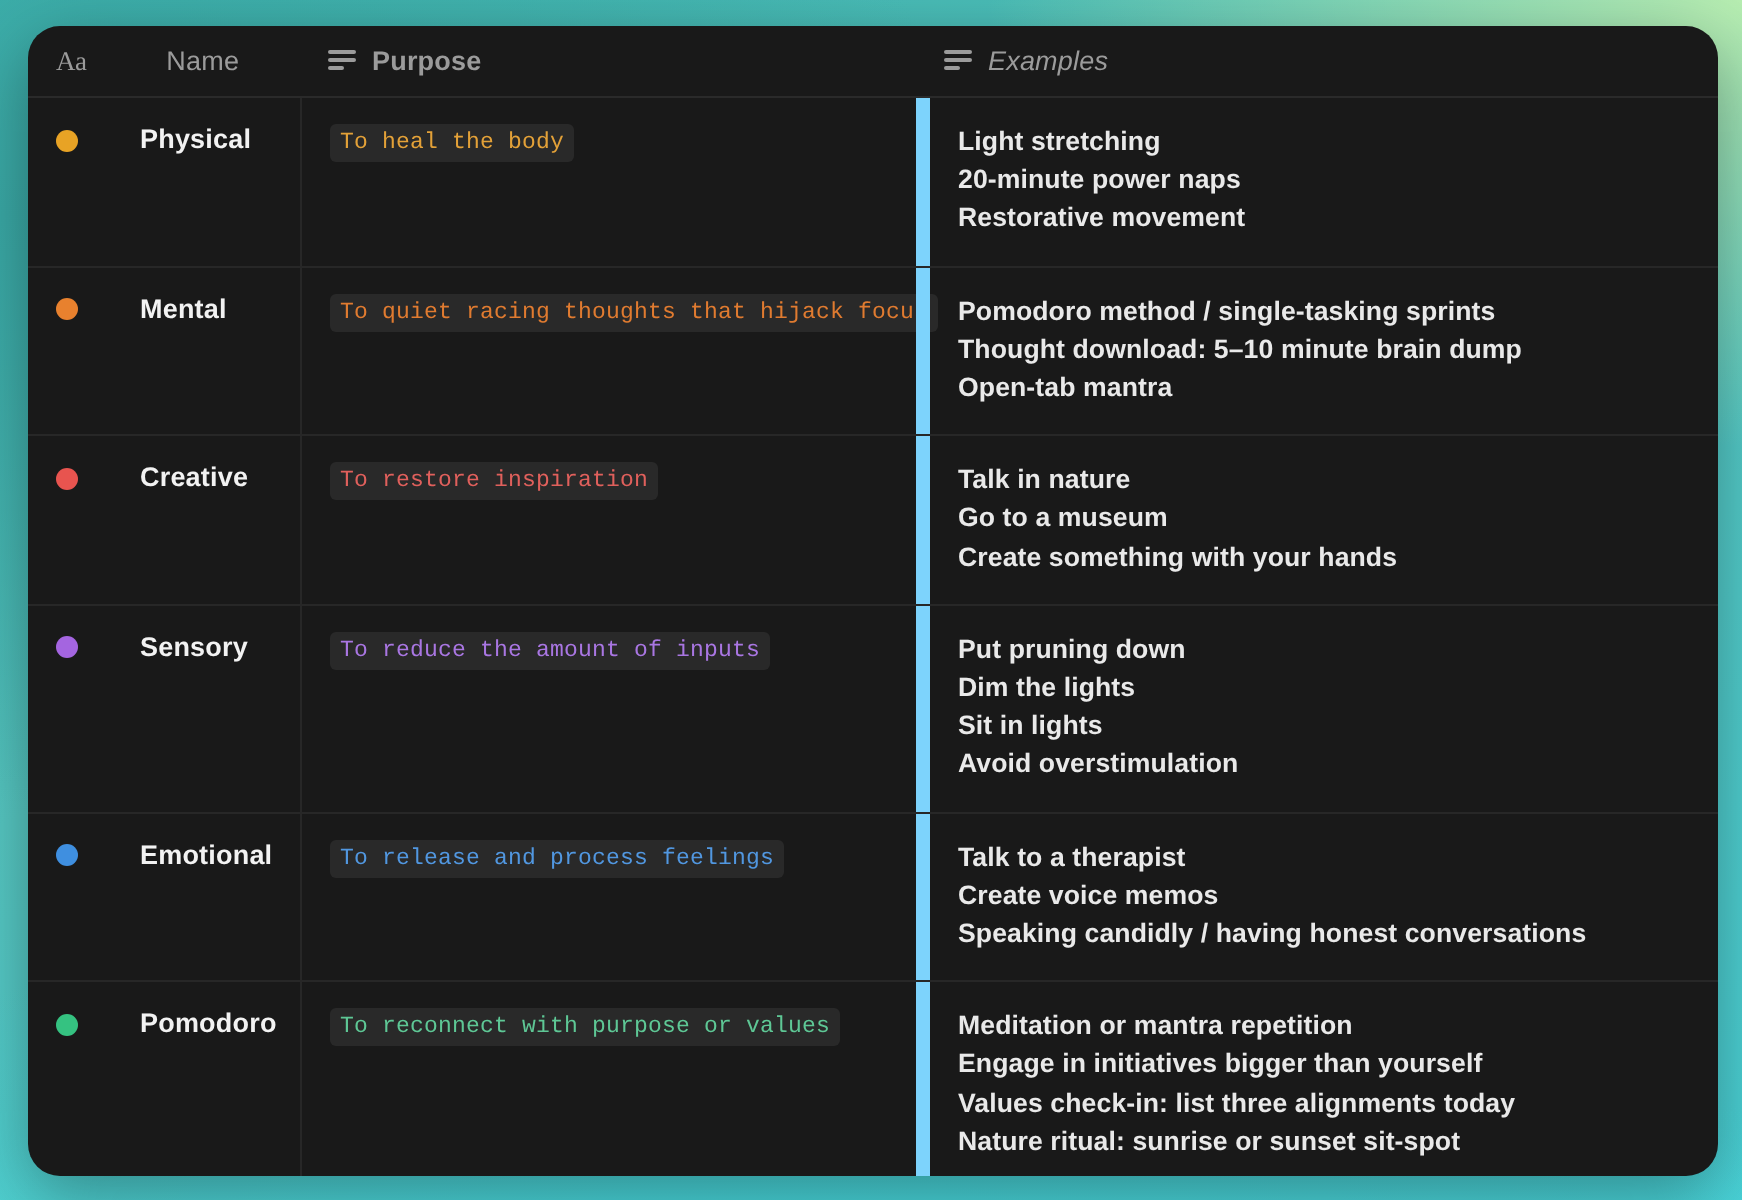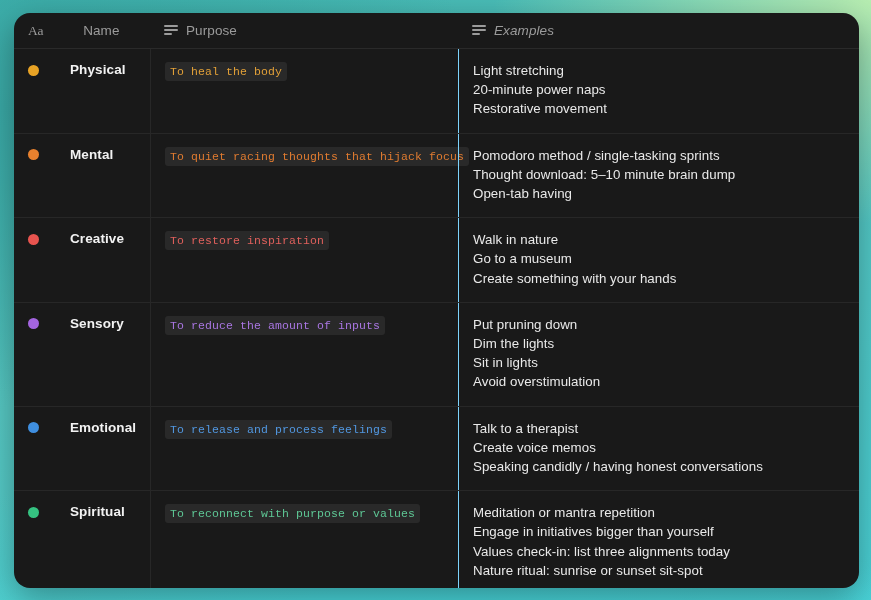--- a/index.html
+++ b/index.html
@@ -49,21 +49,21 @@
     align-items: center;
     gap: 8px;
     padding-left: 14px;
     color: #9b9b9b;
     font-size: 13.5px;
     letter-spacing: 0.1px;
     white-space: nowrap;
     overflow: hidden;
   }
   .hdr-cell.c-name    { width: 136px; gap: 40px; }
-  .hdr-cell.c-purpose { width: 308px; }
+  .hdr-cell.c-purpose { width: 308px; font-weight: bold; }
   .hdr-cell.c-ex      { flex: 1; font-style: italic; }
 
   .ico { display: inline-flex; flex: 0 0 auto; }
 
   .aa-ico {
     font-family: "Liberation Serif", serif;
     font-size: 13.5px;
     color: #9b9b9b;
     letter-spacing: -0.3px;
     line-height: 1;
@@ -85,21 +85,21 @@
   .row {
     display: flex;
     border-bottom: 1px solid #272727;
     min-height: 72px;
   }
   .row:last-child { border-bottom: none; }
 
   .cell { padding: 12px 14px 14px 14px; }
   .cell.c-name    { width: 136px; display: flex; align-items: flex-start; gap: 9px; }
   .cell.c-purpose { width: 308px; border-left: 1px solid #272727; }
-  .cell.c-ex      { flex: 1; border-left: 1px solid #7dd3fc; }
+  .cell.c-ex      { flex: 1; border-left: 7px solid #7dd3fc; font-weight: bold; }
 
   .dot {
     width: 11px; height: 11px;
     border-radius: 50%;
     flex: 0 0 auto;
     margin-top: 3.5px;
   }
 
   .name-txt {
     color: #f2f2f2;
@@ -183,31 +183,31 @@
       </div>
       <div class="row">
         <div class="cell c-name">
           <span class="dot" style="background: rgb(232, 129, 46);"></span>
           <span class="name-txt">Mental</span>
         </div>
         <div class="cell c-purpose"><span class="code" style="color: rgb(224, 123, 48);">To quiet racing thoughts that hijack focus</span></div>
         <div class="cell c-ex">
           <div class="ex-line">Pomodoro method / single-tasking sprints</div>
           <div class="ex-line">Thought download: 5–10 minute brain dump</div>
-          <div class="ex-line">Open-tab having</div>
+          <div class="ex-line">Open-tab mantra</div>
         </div>
       </div>
       <div class="row">
         <div class="cell c-name">
           <span class="dot" style="background: rgb(232, 84, 79);"></span>
           <span class="name-txt">Creative</span>
         </div>
         <div class="cell c-purpose"><span class="code" style="color: rgb(224, 96, 92);">To restore inspiration</span></div>
         <div class="cell c-ex">
-          <div class="ex-line">Walk in nature</div>
+          <div class="ex-line">Talk in nature</div>
           <div class="ex-line">Go to a museum</div>
           <div class="ex-line">Create something with your hands</div>
         </div>
       </div>
       <div class="row">
         <div class="cell c-name">
           <span class="dot" style="background: rgb(164, 101, 224);"></span>
           <span class="name-txt">Sensory</span>
         </div>
         <div class="cell c-purpose"><span class="code" style="color: rgb(169, 118, 226);">To reduce the amount of inputs</span></div>
@@ -226,21 +226,21 @@
         <div class="cell c-purpose"><span class="code" style="color: rgb(81, 151, 224);">To release and process feelings</span></div>
         <div class="cell c-ex">
           <div class="ex-line">Talk to a therapist</div>
           <div class="ex-line">Create voice memos</div>
           <div class="ex-line">Speaking candidly / having honest conversations</div>
         </div>
       </div>
       <div class="row">
         <div class="cell c-name">
           <span class="dot" style="background: rgb(53, 194, 129);"></span>
-          <span class="name-txt">Spiritual</span>
+          <span class="name-txt">Pomodoro</span>
         </div>
         <div class="cell c-purpose"><span class="code" style="color: rgb(94, 199, 149);">To reconnect with purpose or values</span></div>
         <div class="cell c-ex">
           <div class="ex-line">Meditation or mantra repetition</div>
           <div class="ex-line">Engage in initiatives bigger than yourself</div>
           <div class="ex-line">Values check-in: list three alignments today</div>
           <div class="ex-line">Nature ritual: sunrise or sunset sit-spot</div>
         </div>
       </div>
     </div>

